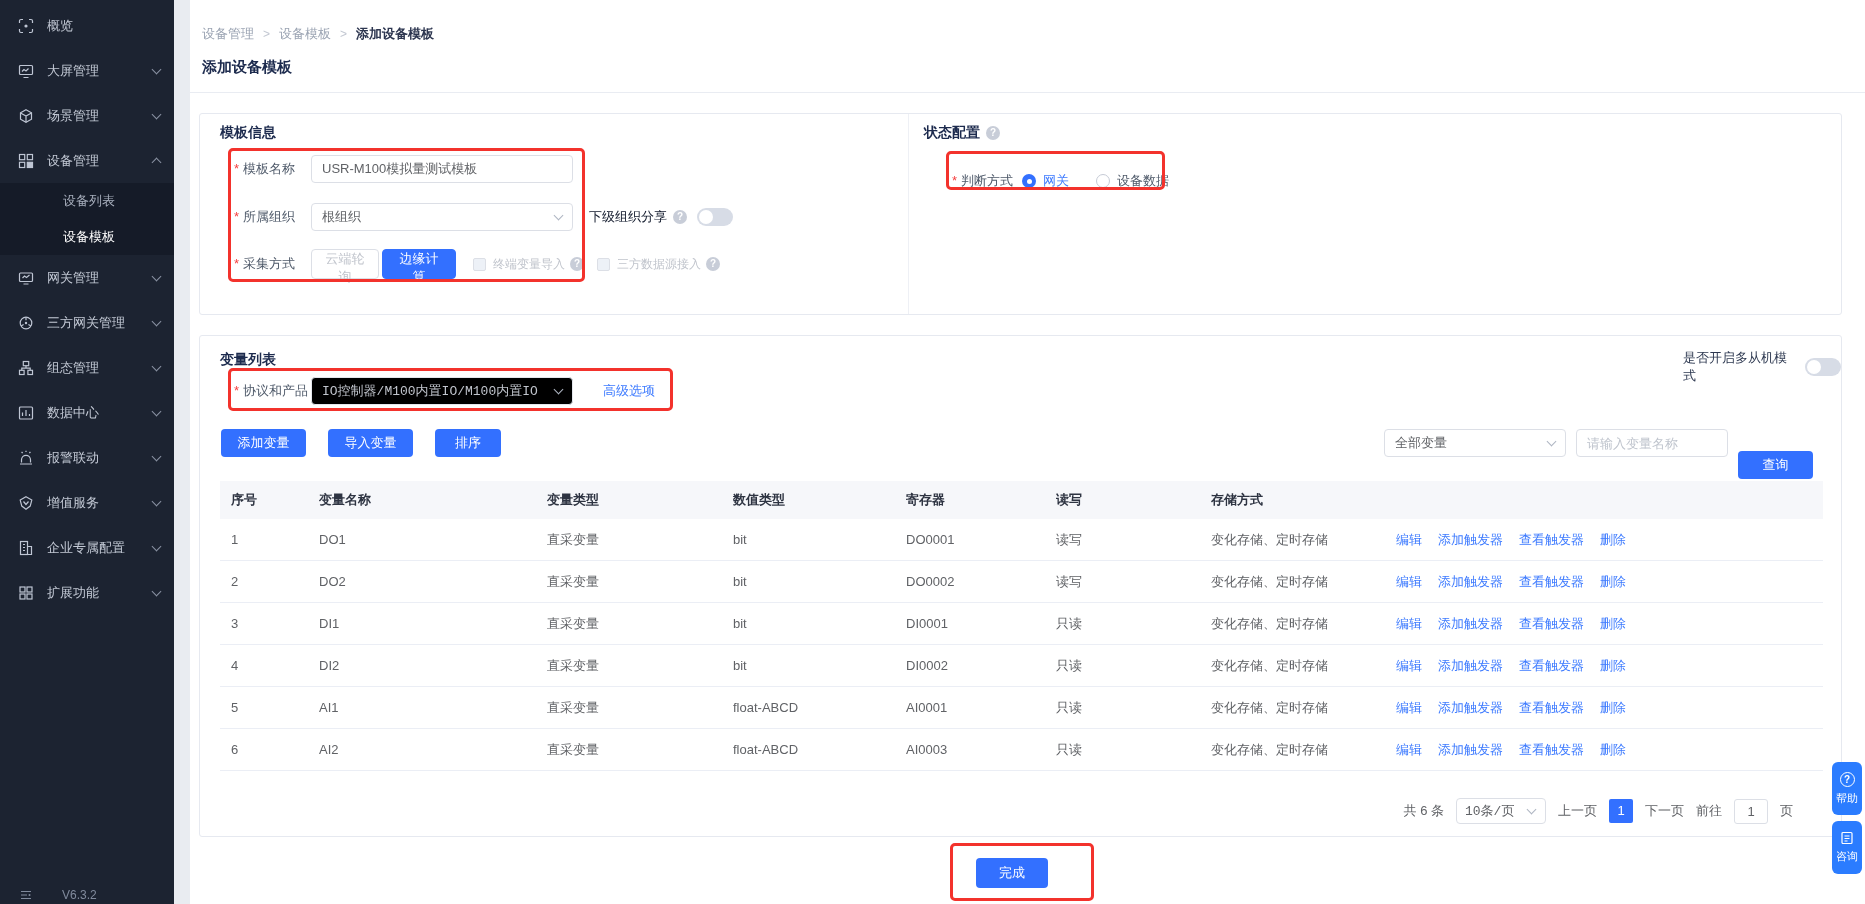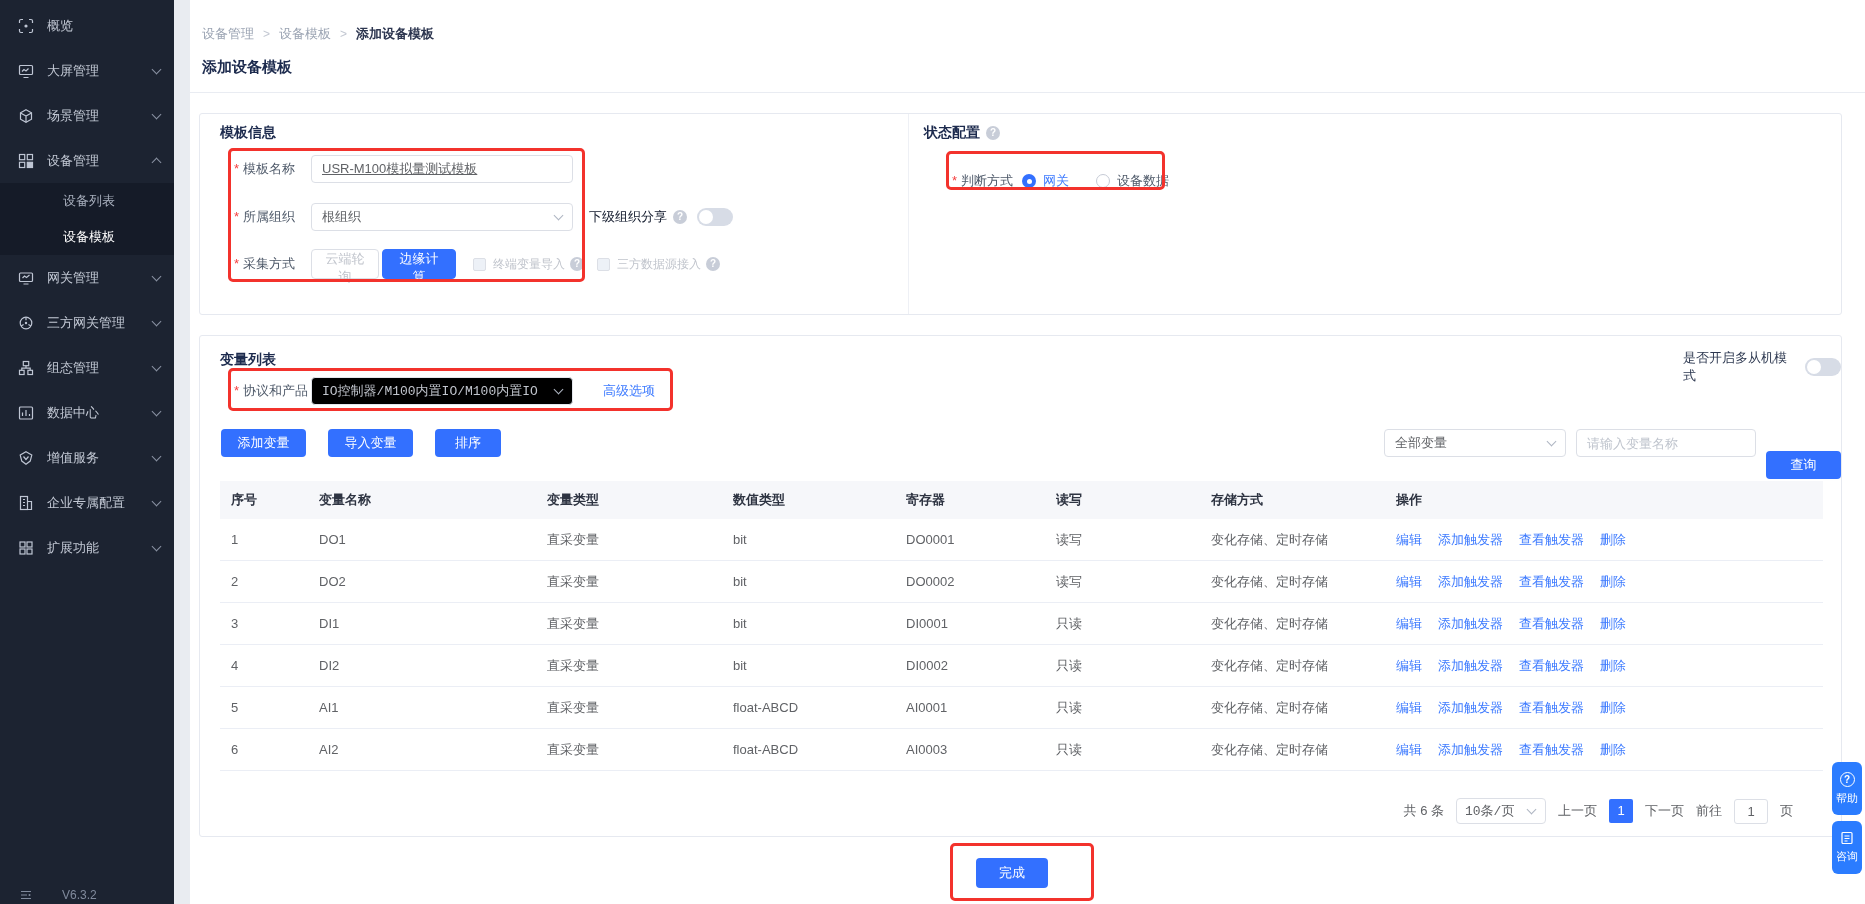--- a/index.html
+++ b/index.html
@@ -35,40 +35,40 @@
   .head-divider{position:absolute;left:0;right:0;top:92px;border-top:1px solid #e9ecf2;}
 
   .card{position:absolute;left:9px;width:1643px;border:1px solid #e6e9f0;border-radius:3px;background:#fff;}
   .card1{top:113px;height:202px;}
   .card2{top:335px;height:502px;}
   .sec-title{position:absolute;left:20px;font-size:14px;font-weight:bold;color:#1d2b4e;display:flex;align-items:center;}
   .frow{position:absolute;display:flex;align-items:center;height:28px;}
   .flabel{width:77px;flex:none;color:#4e5969;font-size:13px;}
   .star{color:#f53f3f;margin-right:4px;}
   .inp, .sel{width:262px;height:28px;border:1px solid #dcdfe6;border-radius:4px;background:#fff;color:#606266;font-size:13px;padding:0 26px 0 10px;font-family:inherit;}
-  .inp{padding-right:10px;text-decoration:underline;}
+  .inp{padding-right:10px;}
   .sel{position:relative;display:flex;align-items:center;cursor:pointer;font-family:Liberation Mono, monospace;}
   .sel .chevd{position:absolute;right:10px;top:50%;margin-top:-5px;width:7px;height:7px;border-right:1.3px solid #aeb5c2;border-bottom:1.3px solid #aeb5c2;transform:rotate(45deg);}
   .sel.disabled{background:#000000;border-color:#e4e7ed;color:#c0c4cc;cursor:not-allowed;}
   .q{width:14px;height:14px;border-radius:50%;background:#c8cdd8;color:#fff;font-size:10px;line-height:14px;text-align:center;font-weight:bold;flex:none;}
   .toggle{width:36px;height:18px;border-radius:9px;background:#d7dce6;position:relative;flex:none;cursor:pointer;}
   .toggle::after{content:"";position:absolute;left:2px;top:2px;width:14px;height:14px;border-radius:50%;background:#fff;}
   .opt-btn{height:30px;border:1px solid #dcdfe6;border-radius:4px;background:#fff;color:#c0c4cc;font-size:13px;padding:0 12px;font-family:inherit;cursor:not-allowed;}
   .opt-btn.active{background:var(--accent);border-color:var(--accent);color:#fff;cursor:pointer;}
   .cb{width:13px;height:13px;border:1px solid #dcdfe6;background:#edf1f7;border-radius:2px;flex:none;}
   .dis-label{color:#c0c4cc;font-size:12px;}
   .vdivider{position:absolute;left:708px;top:0;bottom:0;width:1px;background:#eef0f5;}
   .radio{width:14px;height:14px;border-radius:50%;flex:none;position:relative;cursor:pointer;}
   .radio.on{background:var(--accent);}
   .radio.on::after{content:"";position:absolute;left:4.5px;top:4.5px;width:5px;height:5px;border-radius:50%;background:#fff;}
   .radio.off{border:1px solid #c6cbd6;background:#fff;}
   .link{color:#3e7bff;text-decoration:none;cursor:pointer;font-size:13px;}
 
   .blue-btn{background:var(--accent);color:#fff;border:none;border-radius:4px;height:28px;font-size:13px;font-family:inherit;cursor:pointer;}
-  .search-inp{width:180px;height:28px;border:1px solid #dcdfe6;border-radius:4px;padding:8px 10px;font-size:13px;color:#606266;font-family:inherit;}
+  .search-inp{width:152px;height:28px;border:1px solid #dcdfe6;border-radius:4px;padding:8px 10px;font-size:13px;color:#606266;font-family:inherit;}
   .search-inp::placeholder{color:#bfc4cd;}
 
   
   .table{position:absolute;left:20px;top:145px;width:1603px;}
   .tr{display:grid;grid-template-columns:88px 228px 186px 173px 150px 155px 185px 1fr;align-items:center;padding-left:11px;height:42px;border-bottom:1px solid #ebeef5;color:#606266;font-size:13px;}
   .tr.head{height:38px;background:#f6f7fa;color:#2e3442;font-weight:bold;border-bottom:none;}
   .td{white-space:nowrap;overflow:hidden;}
   .actions a{margin-right:16px;}
 
   
@@ -173,20 +173,29 @@
           <span class="chev"></span>
         </div>
         <div class="side-item">
           <span class="ico">
             <svg viewBox="0 0 16 16" width="16" height="16" fill="none" stroke="#bfc6d4" stroke-width="1.2">
               <rect x="1.5" y="2" width="13" height="12" rx="1"></rect>
               <path d="M4.5 11V7.5M8 11V5M11.5 11V9"></path>
             </svg>
           </span>
           <span class="lbl">数据中心</span>
+          <span class="chev"></span>
+        </div>
+        <div class="side-item">
+          <span class="ico">
+            <svg viewBox="0 0 16 16" width="16" height="16" fill="none" stroke="#bfc6d4" stroke-width="1.2">
+              <path d="M3.5 12.5v-2.7a4.5 4.5 0 019 0v2.7M2 14h12M4.6 3.2L3.6 1.8M11.4 3.2l1-1.4M8 2V.8"></path>
+            </svg>
+          </span>
+          <span class="lbl">报警联动</span>
           <span class="chev"></span>
         </div>
         <div class="side-item">
           <span class="ico">
             <svg viewBox="0 0 16 16" width="16" height="16" fill="none" stroke="#bfc6d4" stroke-width="1.2">
               <path d="M8 1.8l5.8 3.3-1.6 6L8 14.2l-4.2-3.1-1.6-6z"></path>
               <path d="M5.5 6.5L8 9.5l2.5-3"></path>
             </svg>
           </span>
           <span class="lbl">增值服务</span>
@@ -322,21 +331,20 @@
 
       <div class="table">
         <div class="tr head" id="thead">
             <div class="td">序号</div>
             <div class="td">变量名称</div>
             <div class="td">变量类型</div>
             <div class="td">数值类型</div>
             <div class="td">寄存器</div>
             <div class="td">读写</div>
             <div class="td">存储方式</div>
-            <div class="td">操作</div>
           </div>
         <div id="tbody">
             <div class="tr">
               <div class="td">1</div>
               <div class="td">DO1</div>
               <div class="td">直采变量</div>
               <div class="td">bit</div>
               <div class="td">DO0001</div>
               <div class="td">读写</div>
               <div class="td">变化存储、定时存储</div>

